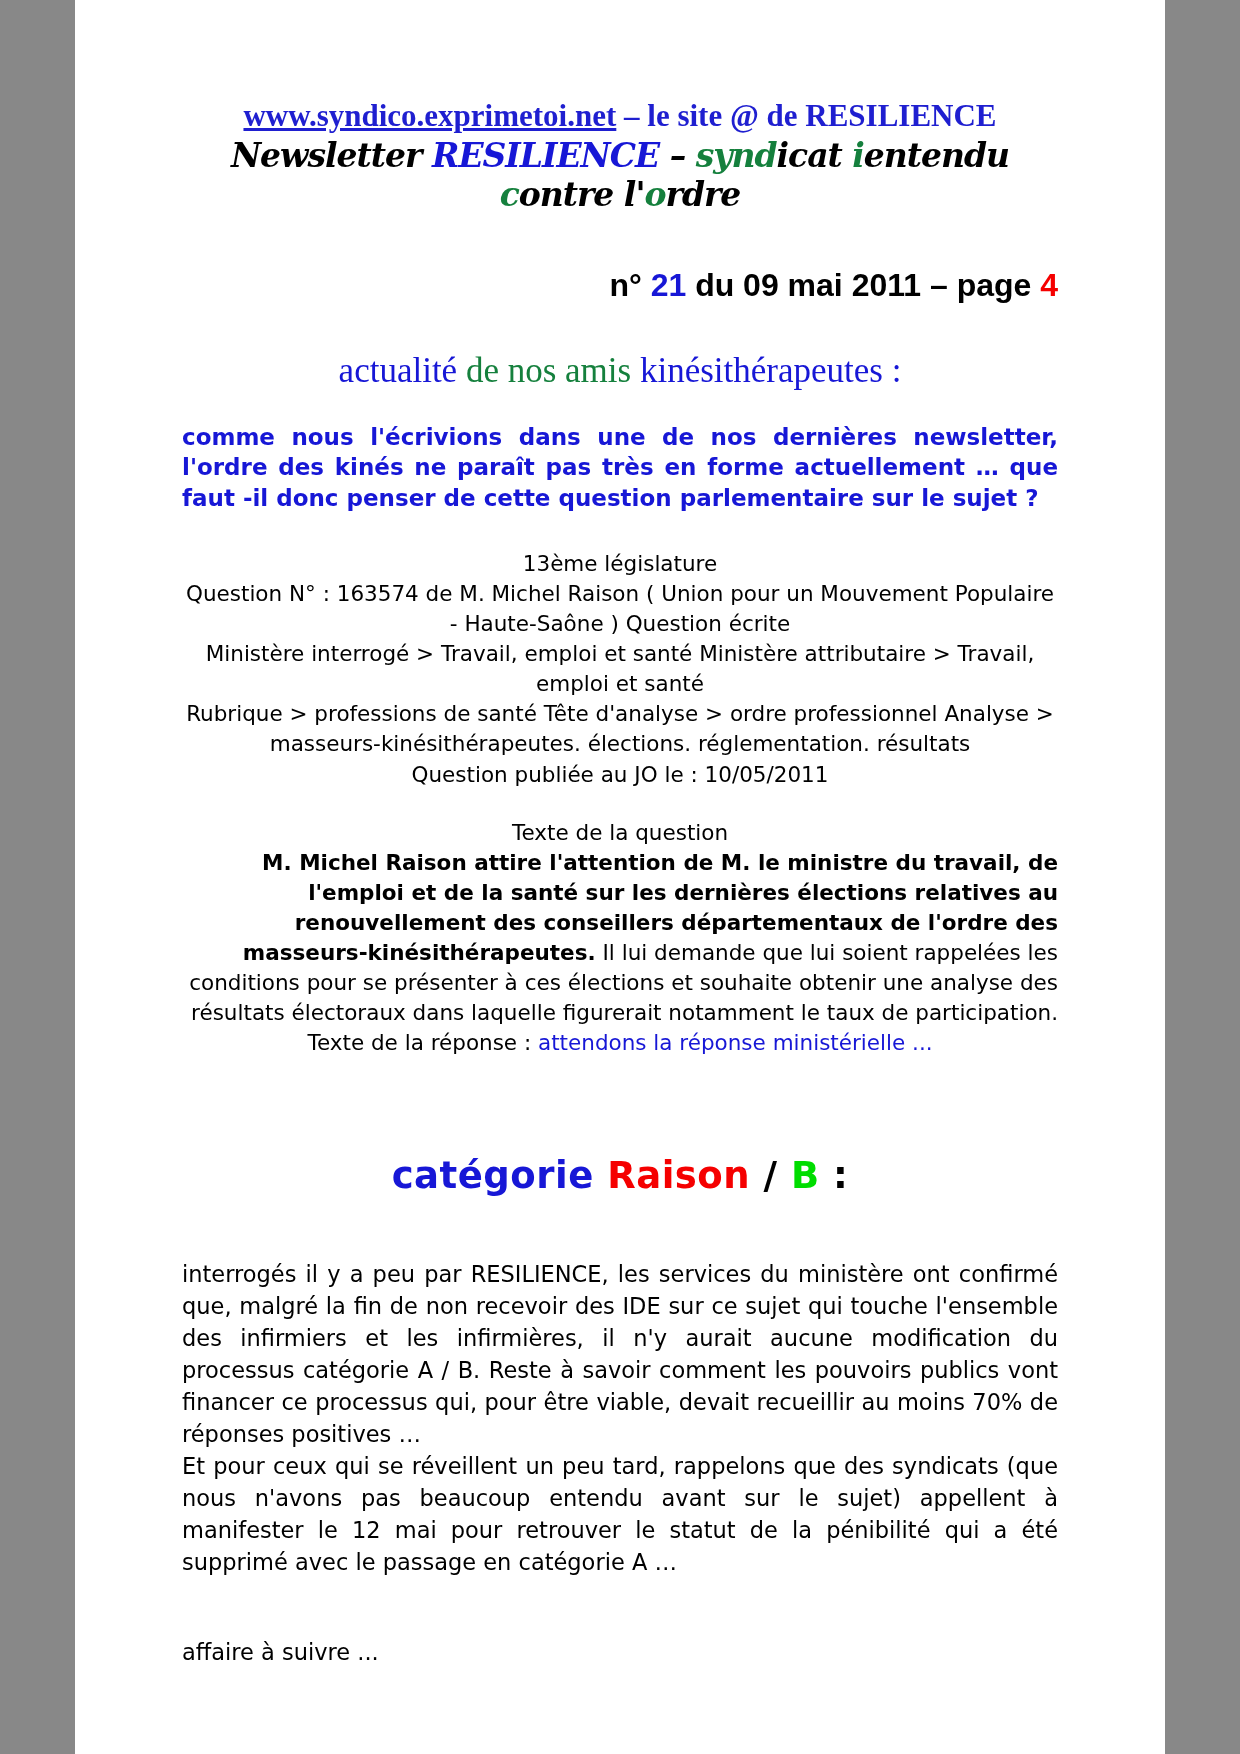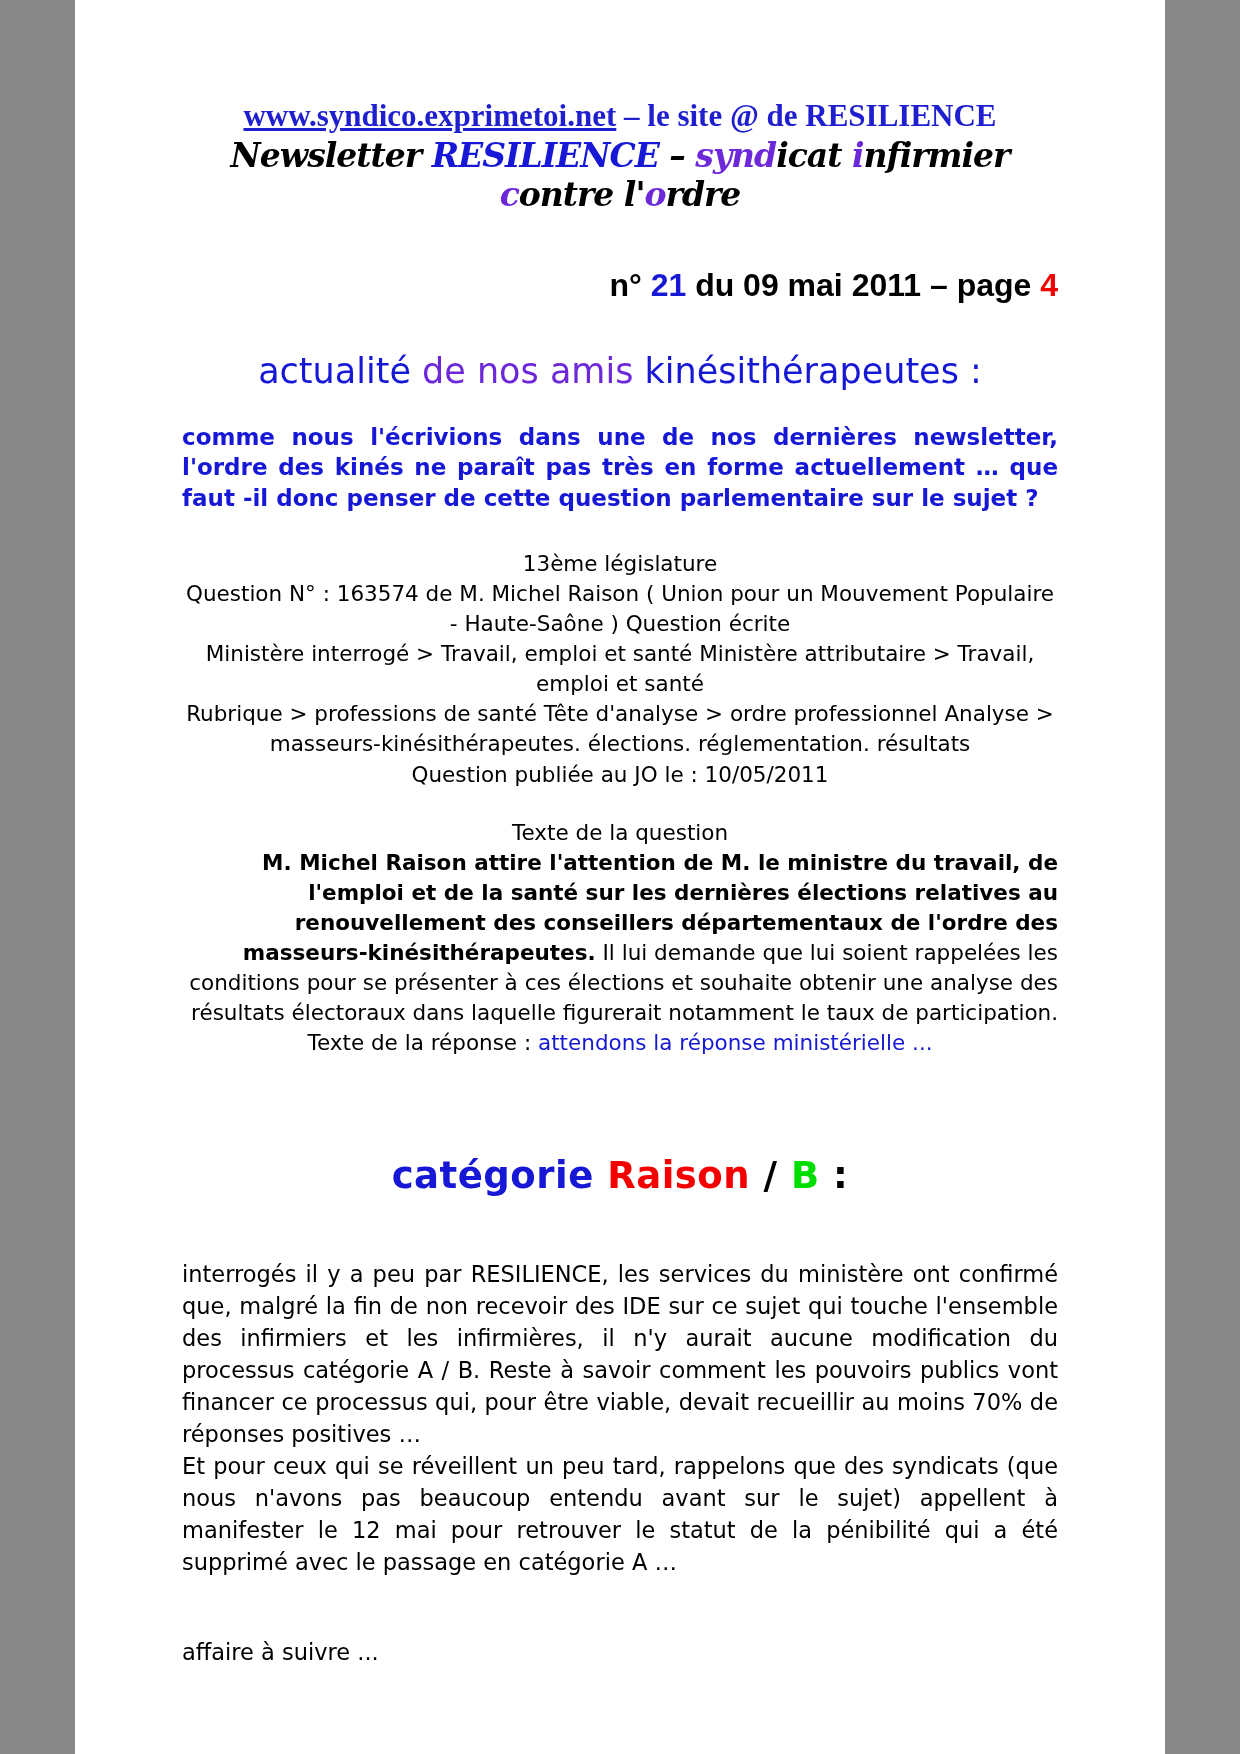--- a/index.html
+++ b/index.html
@@ -9,21 +9,21 @@
     min-height:1754px;
     margin:0 auto;
     background:#ffffff;
     box-sizing:border-box;
     padding:98px 107px 60px 107px;
     font-family:"DejaVu Sans", sans-serif;
     color:#000;
   }
   
   .c-blue   { color:#1717d6; }
-  .c-orange { color:#6d28d9; }
+  .c-orange { color:#15803d; }
   .c-red    { color:#f50000; }
   .c-green  { color:#00dd00; }
   .c-black  { color:#000000; }
 
   .hdr-link-line {
     text-align:center;
     font-family:"Liberation Serif", serif;
     font-weight:bold;
     font-size:31px;
     color:#1f1fd0;
@@ -50,20 +50,21 @@
     font-weight:bold;
     font-size:32px;
     margin-top:52px;
   }
   .h-actualite {
     text-align:center;
     font-size:35px;
     font-weight:normal;
     margin:46px 0 0 0;
     line-height:1.2;
+    font-family:Liberation Serif, serif;
   }
   .intro-para {
     margin:30px 0 0 0;
     text-align:justify;
     font-weight:bold;
     font-size:23px;
     line-height:1.32;
   }
   .meta-block {
     margin-top:36px;
@@ -103,21 +104,21 @@
 </head>
 <body>
 
 <div class="page">
 
   <div class="hdr-link-line">
     <a>www.syndico.exprimetoi.net</a><span> – le site @ de RESILIENCE</span>
   </div>
 
   <div class="hdr-title-line">
-    <span class="c-black">Newsletter </span><span class="c-blue">RESILIENCE</span><span class="c-black"> – </span><span class="c-orange">synd</span><span class="c-black">icat </span><span class="c-orange">i</span><span class="c-black">nfirmier </span><span class="c-orange">c</span><span class="c-black">ontre l'</span><span class="c-orange">o</span><span class="c-black">rdre</span>
+    <span class="c-black">Newsletter </span><span class="c-blue">RESILIENCE</span><span class="c-black"> – </span><span class="c-orange">synd</span><span class="c-black">icat </span><span class="c-orange">i</span><span class="c-black">entendu </span><span class="c-orange">c</span><span class="c-black">ontre l'</span><span class="c-orange">o</span><span class="c-black">rdre</span>
   </div>
 
   <div class="issue-line">
     <span class="c-black">n° </span><span class="c-blue">21</span><span class="c-black"> du 09 mai 2011 – page </span><span class="c-red">4</span>
   </div>
 
   <h1 class="h-actualite">
     <span class="c-blue">actualité </span><span class="c-orange">de nos amis </span><span class="c-blue">kinésithérapeutes :</span>
   </h1>
 

